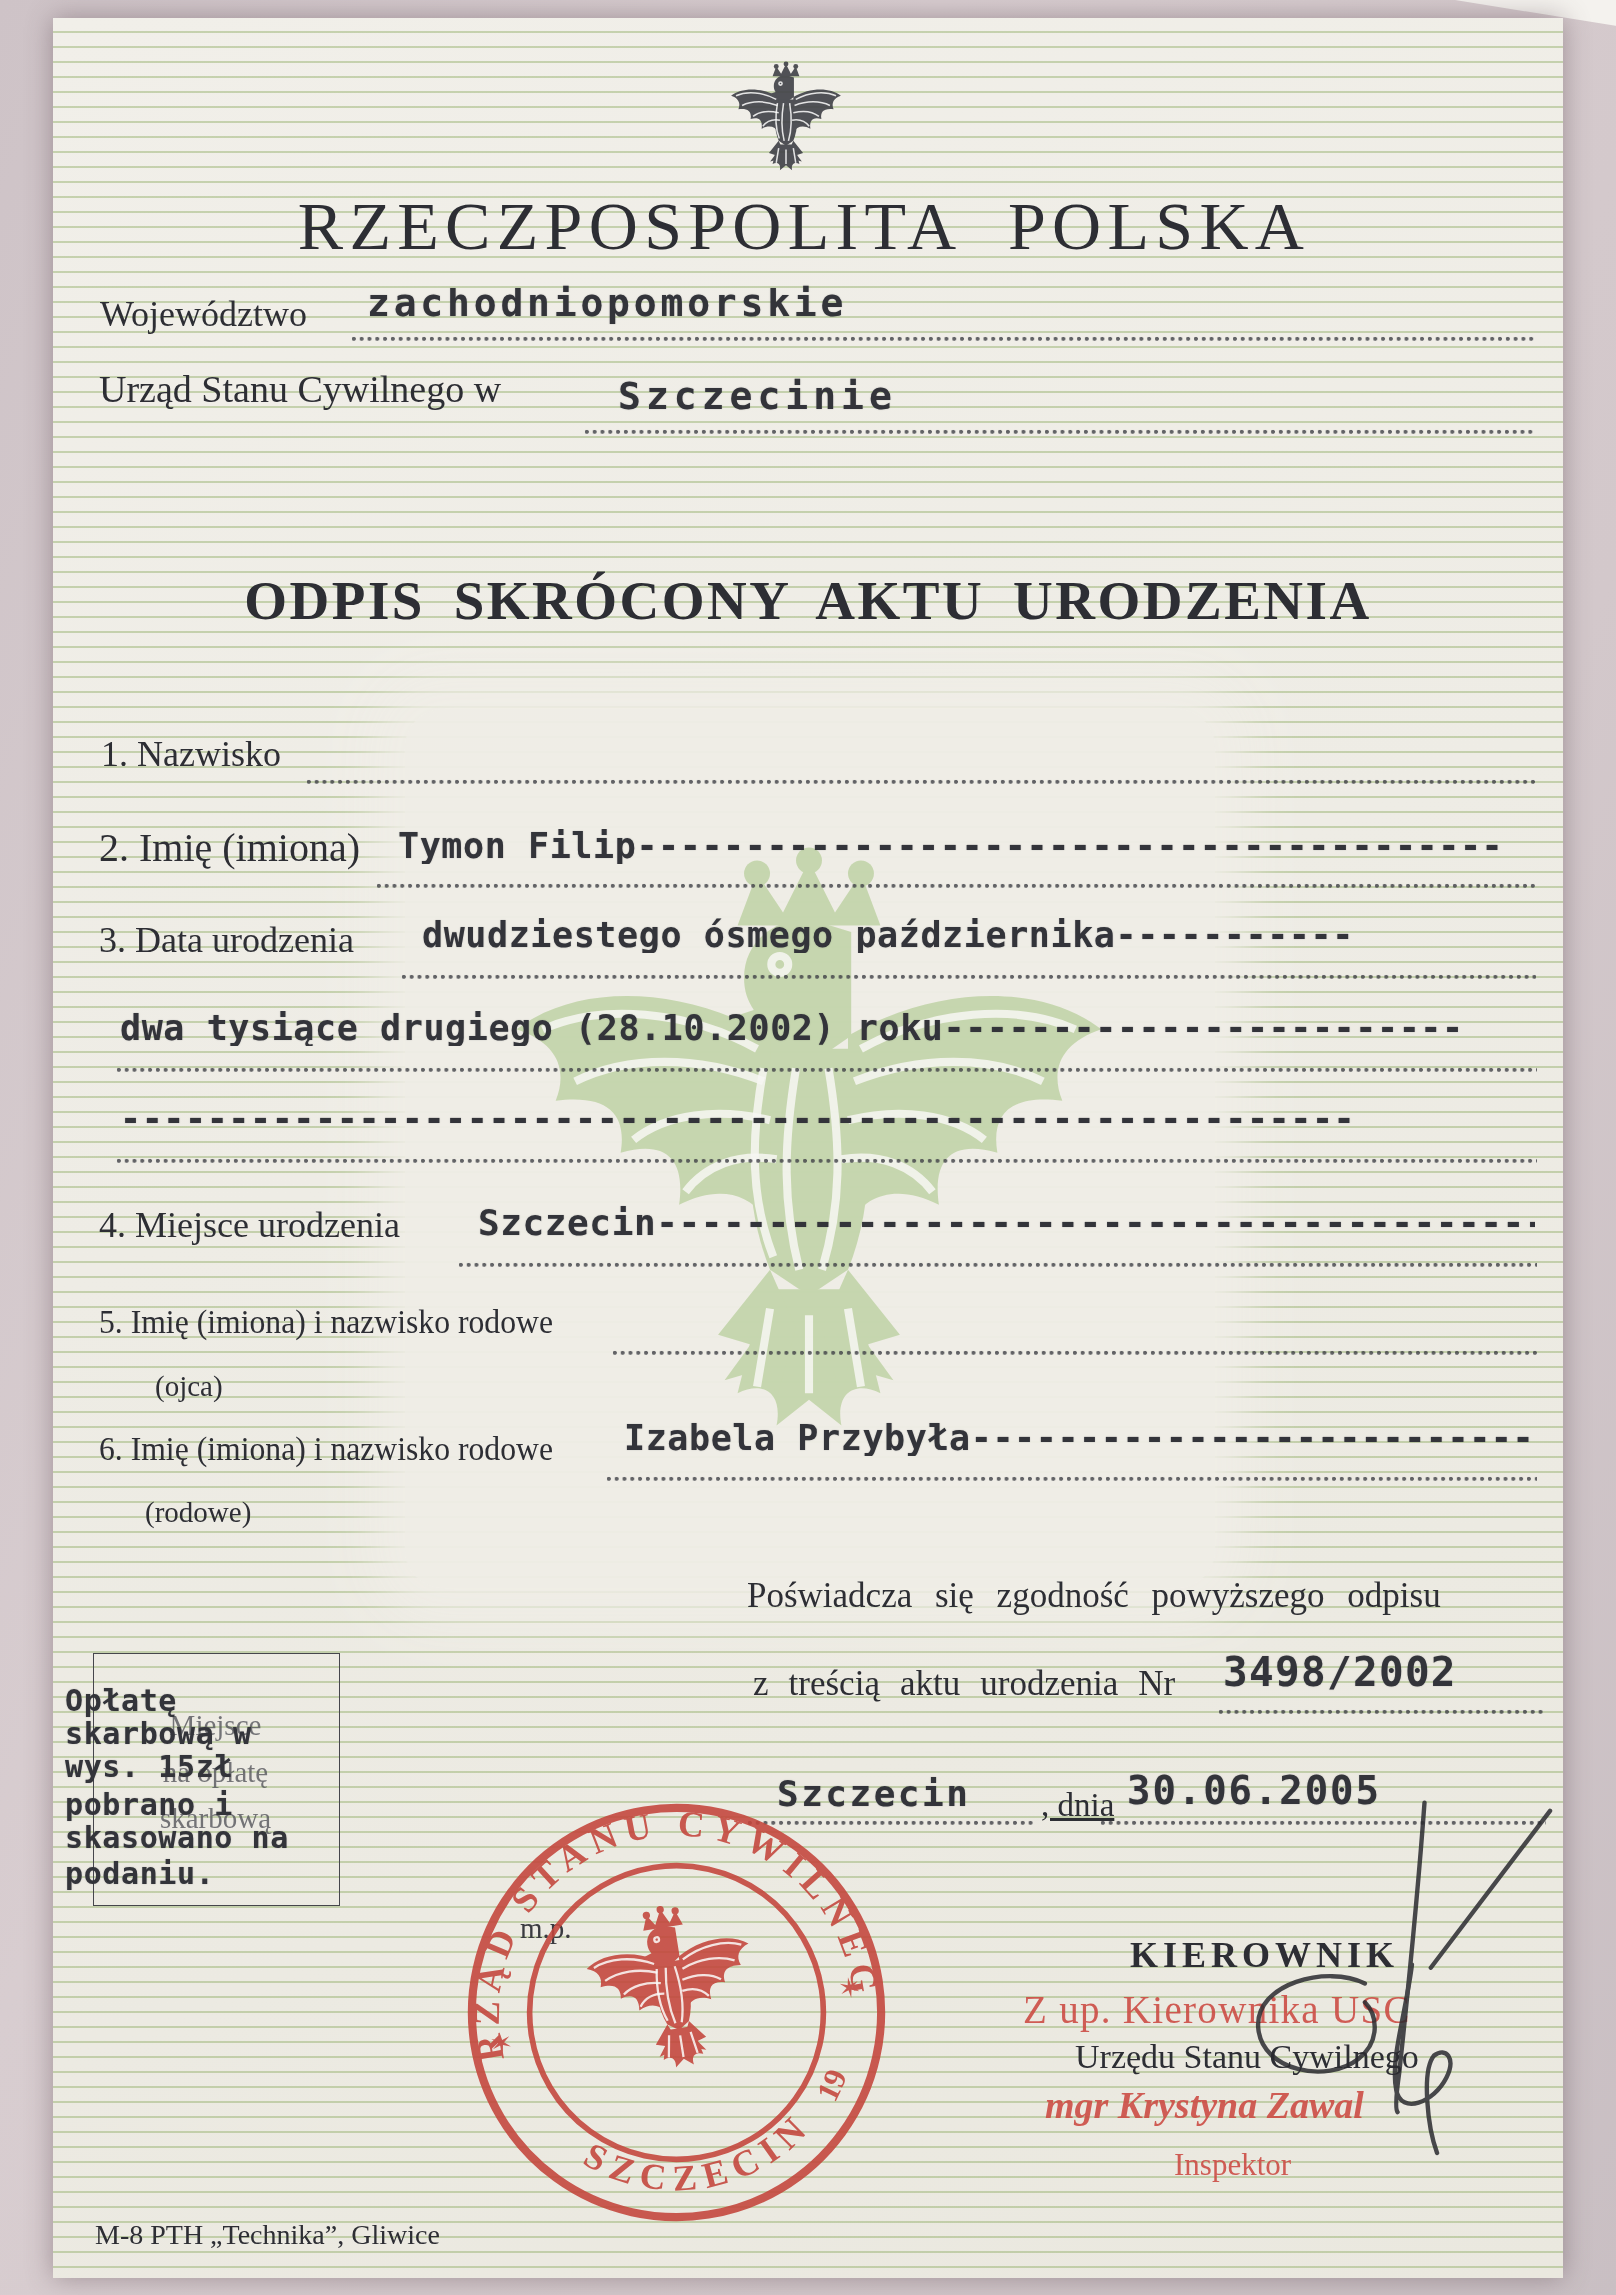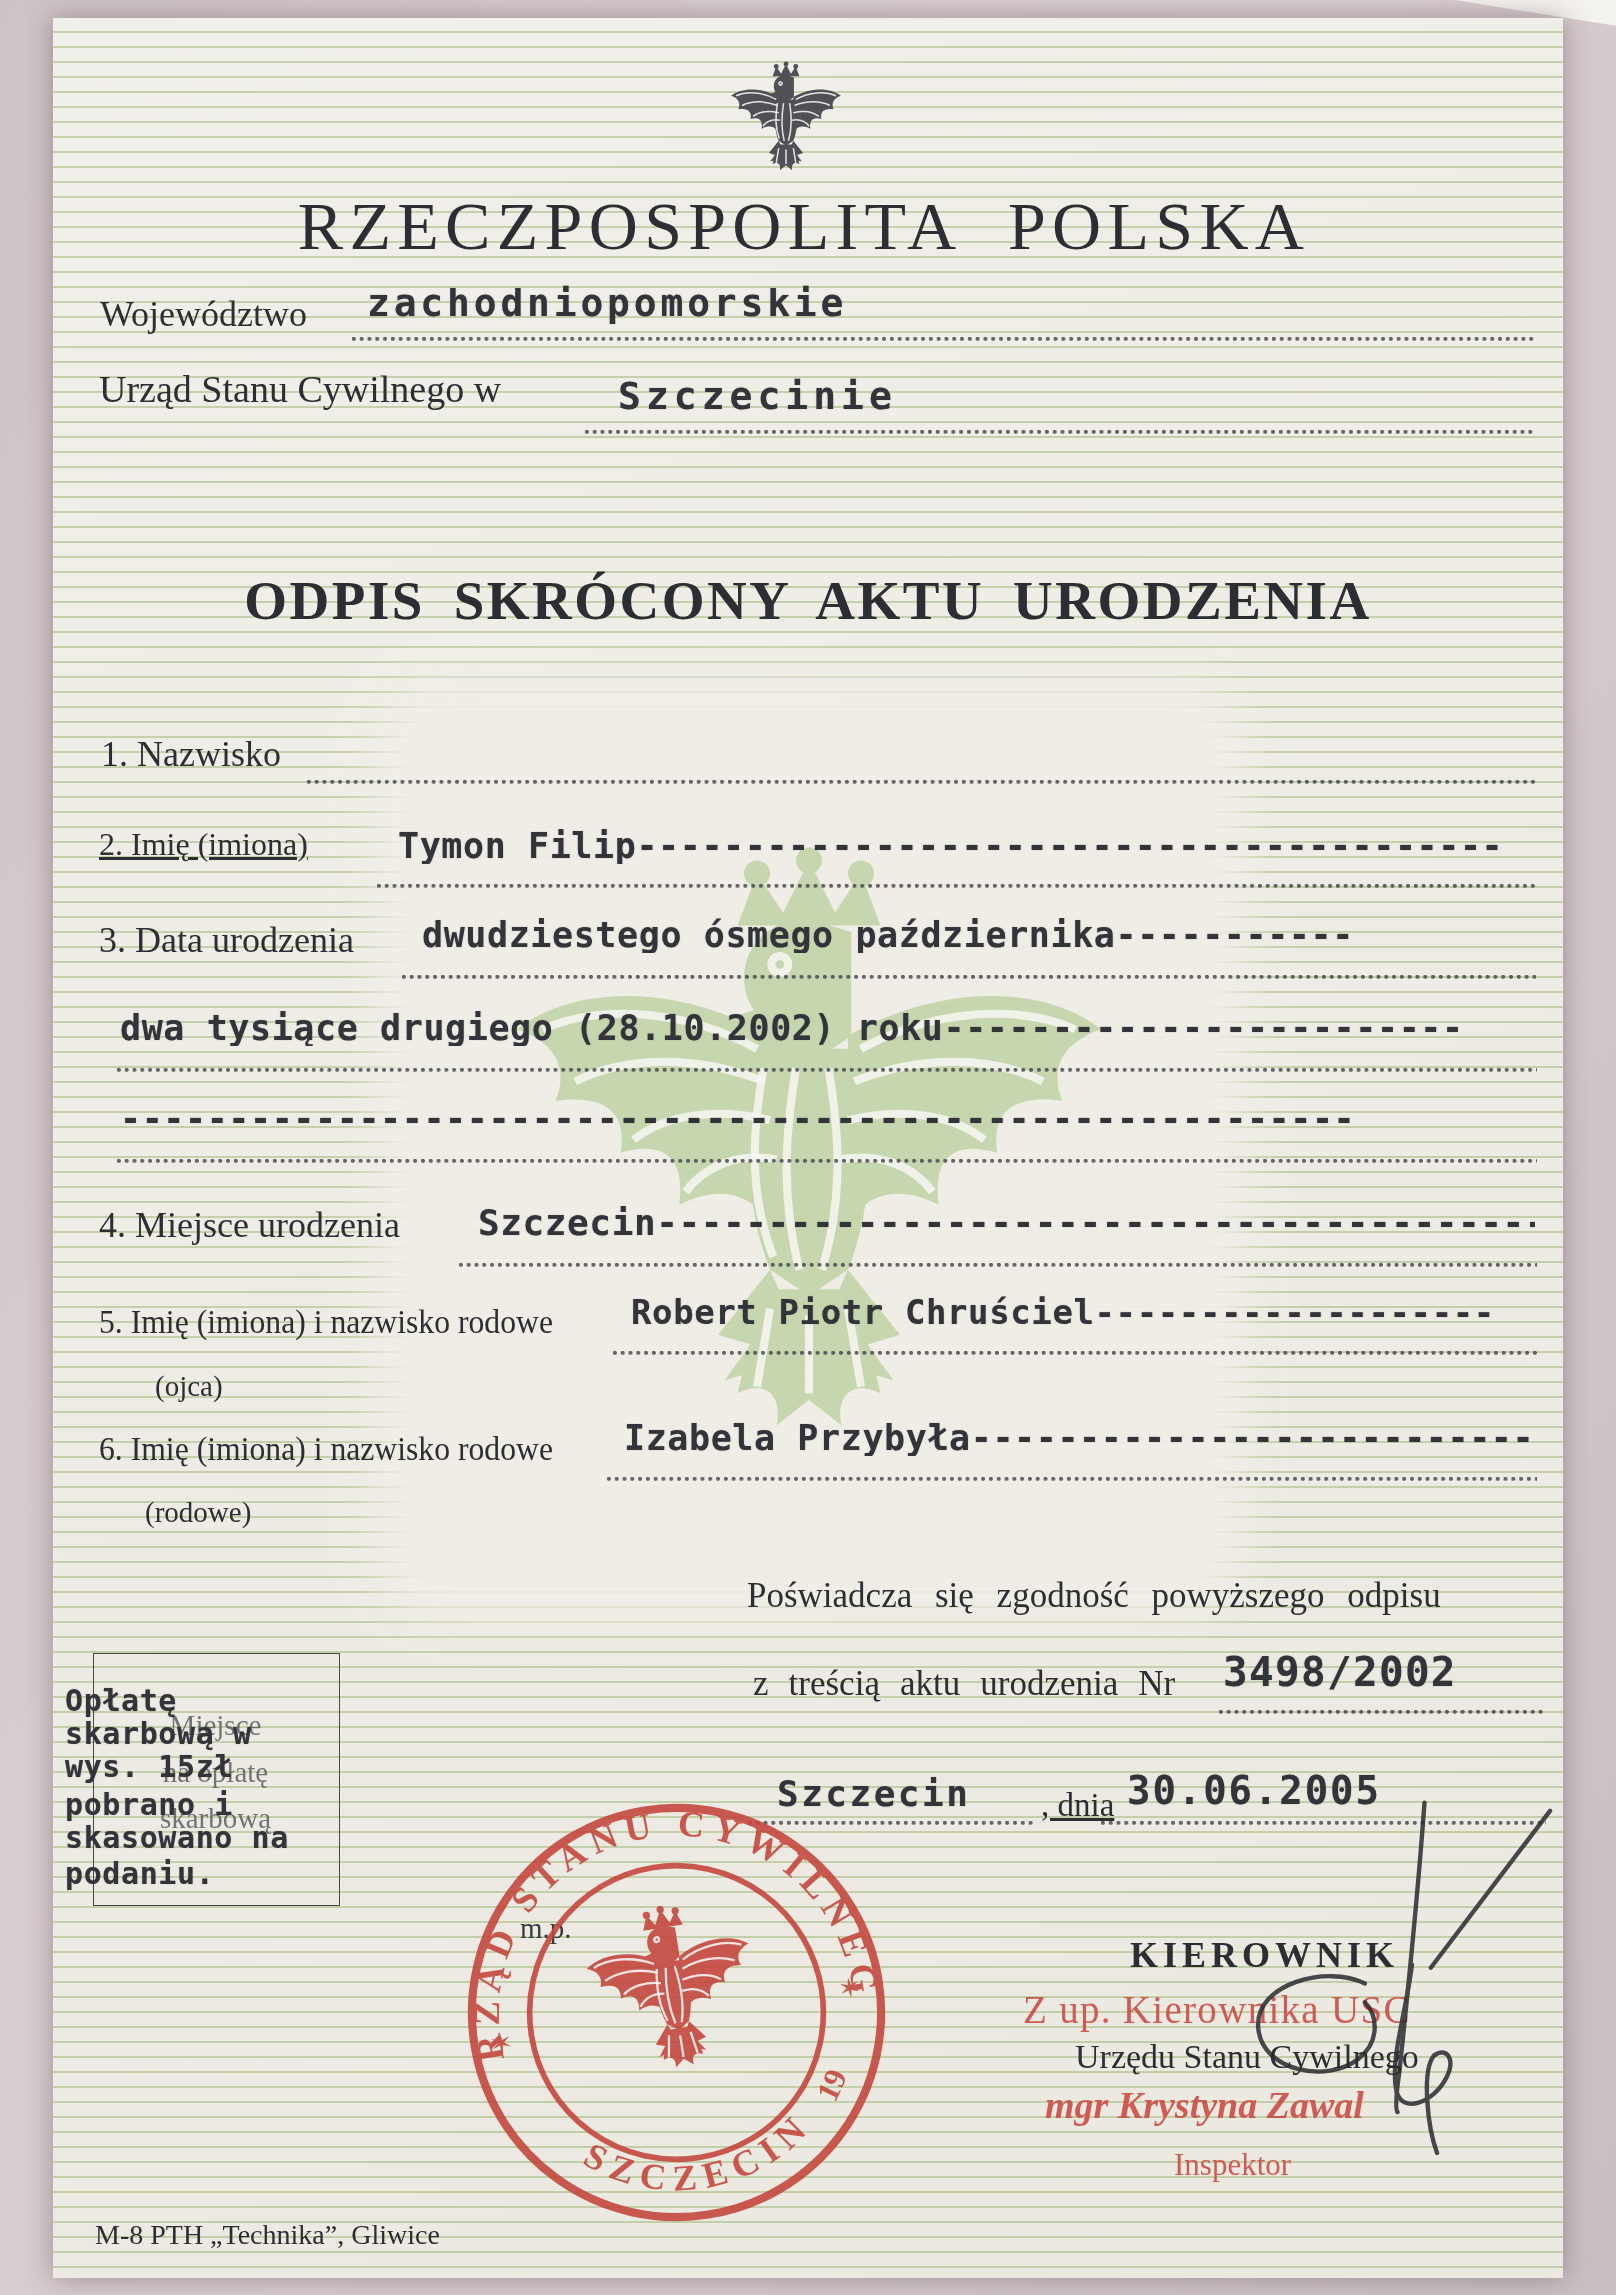--- a/index.html
+++ b/index.html
@@ -97,39 +97,38 @@
 
   <div class="txt serif" style="left:46px;top:352px;font-size:38px;">Urząd Stanu Cywilnego w</div>
   <div class="dots" style="left:531px;top:411px;width:951px;"></div>
   <div class="txt mono" style="left:565px;top:359px;font-size:38px;letter-spacing:5px;">Szczecinie</div>
 
   <div class="txt serif center" style="left:0;width:1510px;top:555px;font-size:55px;font-weight:700;letter-spacing:2.5px;word-spacing:12.6px;">ODPIS SKRÓCONY AKTU URODZENIA</div>
 
   <div class="txt serif" style="left:48px;top:718px;font-size:36px;">1. Nazwisko</div>
   <div class="dots" style="left:253px;top:761px;width:1231px;"></div>
 
-  <div class="txt serif" style="left:46px;top:810px;font-size:32px;text-decoration:underline;">2. Imię (imiona)</div>
+  <div class="txt serif" style="left:46px;top:810px;font-size:40px;">2. Imię (imiona)</div>
   <div class="dots" style="left:323px;top:865px;width:1160px;"></div>
   <div class="txt mono row" style="left:345px;top:811px;width:1136px;font-size:35px;">Tymon Filip----------------------------------------</div>
 
   <div class="txt serif" style="left:46px;top:904px;font-size:36px;">3. Data urodzenia</div>
   <div class="dots" style="left:348px;top:956px;width:1135px;"></div>
   <div class="txt mono row" style="left:369px;top:900px;width:1113px;font-size:35px;">dwudziestego ósmego października-----------</div>
   <div class="dots" style="left:63px;top:1049px;width:1421px;"></div>
   <div class="txt mono row" style="left:67px;top:993px;width:1415px;font-size:35px;">dwa tysiące drugiego (28.10.2002) roku------------------------</div>
   <div class="dots" style="left:63px;top:1140px;width:1421px;"></div>
   <div class="txt mono row" style="left:67px;top:1084px;width:1415px;font-size:35px;">---------------------------------------------------------</div>
 
   <div class="txt serif" style="left:46px;top:1189px;font-size:36px;">4. Miejsce urodzenia</div>
   <div class="dots" style="left:405px;top:1244px;width:1079px;"></div>
   <div class="txt mono row" style="left:425px;top:1187px;width:1057px;font-size:36px;">Szczecin--------------------------------------------</div>
 
   <div class="txt serif" style="left:46px;top:1288px;font-size:33px;transform:scaleX(.96);transform-origin:left top;">5. Imię (imiona) i nazwisko rodowe</div>
   <div class="dots" style="left:559px;top:1332px;width:925px;"></div>
-  <div class="txt mono row" style="left:578px;top:1277px;width:904px;font-size:34px;">Robert Piotr Chruściel-------------------</div>
   <div class="txt serif" style="left:102px;top:1354px;font-size:29px;">(ojca)</div>
 
   <div class="txt serif" style="left:46px;top:1415px;font-size:33px;transform:scaleX(.96);transform-origin:left top;">6. Imię (imiona) i nazwisko rodowe</div>
   <div class="dots" style="left:553px;top:1458px;width:931px;"></div>
   <div class="txt mono row" style="left:571px;top:1403px;width:910px;font-size:35px;">Izabela Przybyła--------------------------</div>
   <div class="txt serif" style="left:92px;top:1480px;font-size:29px;">(rodowe)</div>
 
   <div class="txt serif" style="left:694px;top:1560px;font-size:35px;word-spacing:14px;">Poświadcza się zgodność powyższego odpisu</div>
   <div class="txt serif" style="left:700px;top:1648px;font-size:35px;word-spacing:11.3px;">z treścią aktu urodzenia Nr</div>
   <div class="dots" style="left:1165px;top:1691px;width:328px;"></div>

